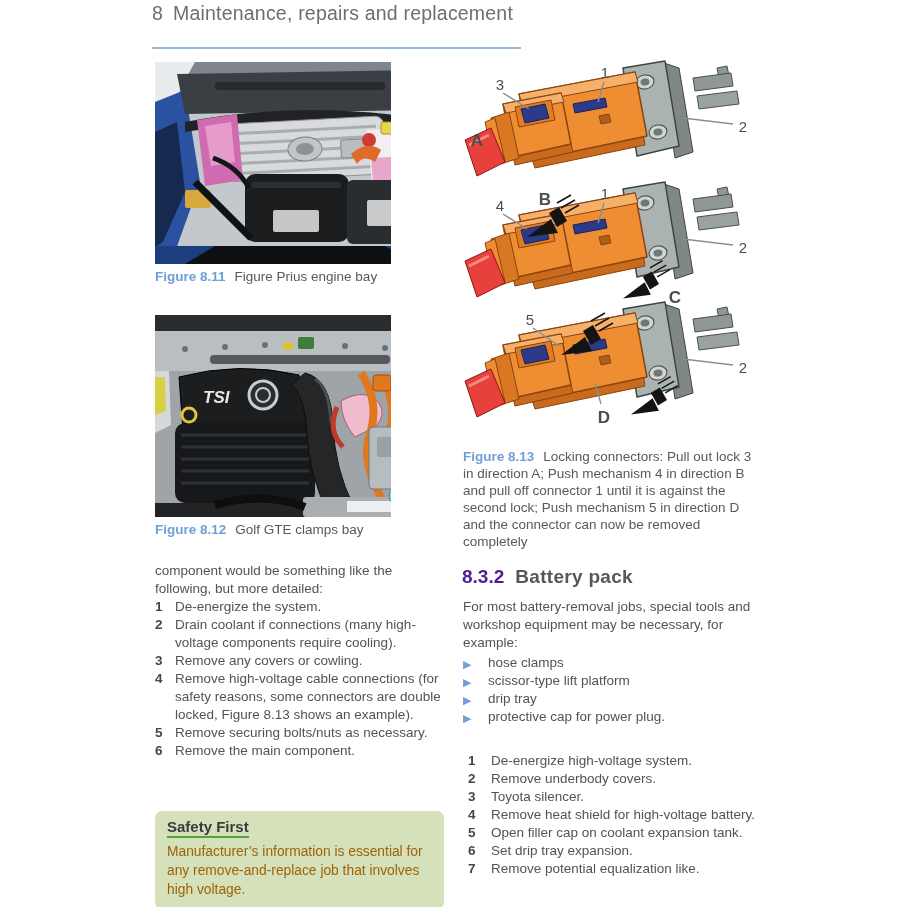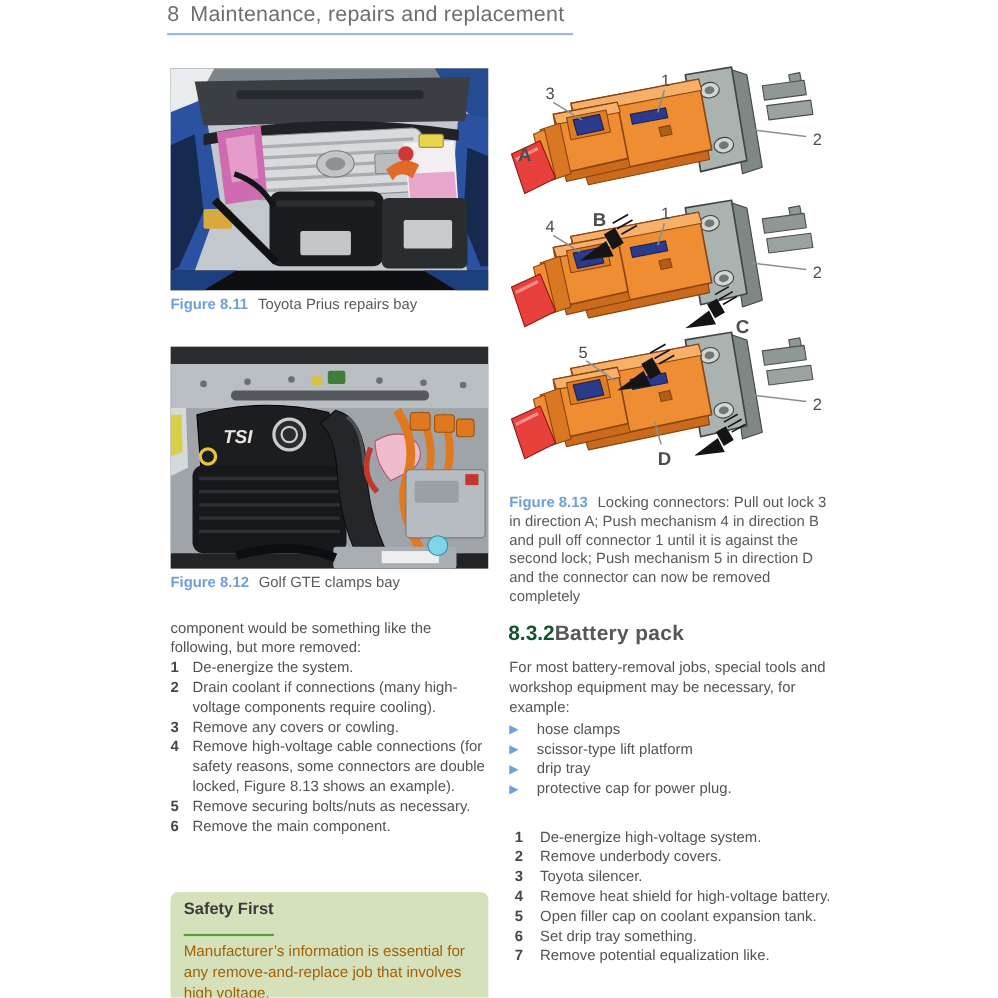--- a/index.html
+++ b/index.html
@@ -4,51 +4,51 @@
 <style>
   html,body{margin:0;padding:0;background:#ffffff;}
   .page{
     position:relative;width:907px;height:907px;background:#ffffff;overflow:hidden;
     font-family:"Liberation Sans","DejaVu Sans",sans-serif;color:#565759;
   }
   
   .chapter-head{
     position:absolute;left:152px;top:2px;font-size:19.5px;color:#6d6e71;
     font-weight:400;letter-spacing:.2px;
-    border-bottom:2px solid #9bbad8;padding:0 8px 5px 0;white-space:nowrap;
+    border-bottom:2px solid #9bbad8;padding:0 8px 22px 0;white-space:nowrap;
   }
   .chapter-head .ch-num{margin-right:10px;}
   
-  .photo{position:absolute;left:155px;width:289px;height:202px;overflow:hidden;background:#9aa0a6;}
+  .photo{position:absolute;left:155px;width:236px;height:202px;overflow:hidden;background:#9aa0a6;}
   .photo1{top:62px;}
   .photo2{top:315px;}
   
   .figcap{position:absolute;left:155px;width:300px;font-size:13.5px;line-height:17px;color:#58595b;}
   .figcap .figlabel{color:#6f9fd8;font-weight:700;margin-right:9px;}
   .cap1{top:268px;}
   .cap2{top:521px;}
   .cap3{left:463px;top:428px;width:296px;margin-top:20px;}
   
   .textcol{font-size:13.5px;line-height:18px;color:#525356;}
   .leftcol{position:absolute;left:155px;top:562px;width:292px;}
   .step{display:flex;}
   .step .num{flex:0 0 20px;font-weight:700;color:#464749;}
   .step .txt{flex:1;}
   
   .safety-box{
     position:absolute;left:155px;top:811px;width:289px;box-sizing:border-box;
     background:#d4e1ba;border-radius:7px;padding:7px 12px 10px 12px;
   }
   .safety-title{display:inline-block;font-size:15px;font-weight:700;color:#3a3b3c;
-    border-bottom:2px solid #55a03c;padding-bottom:14px;margin-bottom:4px;}
+    border-bottom:2px solid #55a03c;padding-bottom:1px;margin-bottom:4px;}
   .safety-body{font-size:13.8px;line-height:19px;color:#a16207;}
   
   .rightcol-intro{position:absolute;left:463px;top:598px;width:294px;}
   .sec-head{position:absolute;left:462px;top:566px;font-size:19px;font-weight:700;white-space:nowrap;}
-  .sec-head .sec-num{color:#14532d;}
+  .sec-head .sec-num{color:#4c1d95;margin-right:11px;}
   .sec-head .sec-title{color:#565759;letter-spacing:.3px;}
   .bullets{position:absolute;left:463px;top:654px;width:294px;}
   .bullet{display:flex;}
   .bullet .tri{flex:0 0 25px;color:#6f9fd8;font-size:11px;line-height:18px;transform:translateY(.5px);}
   .process-head{position:absolute;left:463px;top:729px;width:294px;}
   .rsteps{position:absolute;left:468px;top:752px;width:300px;}
   .rsteps .num{flex:0 0 23px;}
   
   .diagram{position:absolute;left:458px;top:55px;width:298px;height:375px;}
   .diagram text{font-family:"Liberation Sans","DejaVu Sans",sans-serif;}
@@ -102,21 +102,21 @@
       <rect x="212" y="138" width="44" height="26" rx="2" fill="#c8cacc"></rect>
       <rect x="30" y="128" width="26" height="18" rx="2" fill="#d8a93c"></rect>
       <path d="M40,120 q30,30 56,56" stroke="#101112" stroke-width="7" fill="none"></path>
       <path d="M58,96 q24,8 36,30" stroke="#141517" stroke-width="5" fill="none"></path>
       <rect x="0" y="184" width="289" height="18" fill="#0e0f10"></rect>
       <polygon points="0,184 60,184 30,202 0,202" fill="#1d3e7d"></polygon>
       <polygon points="230,184 289,184 289,202 260,202" fill="#1d3e7d"></polygon>
     </svg>
   </div>
   <div class="figcap cap1">
-    <span class="figlabel">Figure 8.11</span><span>Toyota Prius repairs bay</span>
+    <span class="figlabel">Figure 8.11</span><span>Figure Prius engine bay</span>
   </div>
 
   <div class="photo photo2">
     <svg width="289" height="202" viewBox="0 0 289 202">
       <rect width="289" height="202" fill="#9fa4a8"></rect>
       <rect x="0" y="0" width="289" height="16" fill="#2a2c2e"></rect>
       <rect x="0" y="16" width="289" height="40" fill="#b9bec2"></rect>
       <g fill="#6a6f73">
         <circle cx="30" cy="34" r="3"></circle>
           <circle cx="70" cy="32" r="3"></circle>
@@ -256,21 +256,21 @@
         <text x="278" y="72" font-size="15" fill="#4d4d4f" text-anchor="middle">2</text>
         <text x="139" y="122" font-size="17" font-weight="bold" fill="#4d4d4f" text-anchor="middle">D</text>
       </g>
     </svg>
   </div>
   <div class="figcap cap3">
     <span class="figlabel">Figure 8.13</span><span>Locking connectors: Pull out lock 3 in direction A; Push mechanism 4 in direction B and pull off connector 1 until it is against the second lock; Push mechanism 5 in direction D and the connector can now be removed completely</span>
   </div>
 
   <div class="leftcol textcol">
-    <div>component would be something like the following, but more removed:</div>
+    <div>component would be something like the following, but more detailed:</div>
     <div class="step">
       <span class="num">1</span>
       <span class="txt">De-energize the system.</span>
     </div>
     <div class="step">
       <span class="num">2</span>
       <span class="txt">Drain coolant if connections (many high-voltage components require cooling).</span>
     </div>
     <div class="step">
       <span class="num">3</span>
@@ -337,21 +337,21 @@
     <div class="step">
       <span class="num">4</span>
       <span class="txt">Remove heat shield for high-voltage battery.</span>
     </div>
     <div class="step">
       <span class="num">5</span>
       <span class="txt">Open filler cap on coolant expansion tank.</span>
     </div>
     <div class="step">
       <span class="num">6</span>
-      <span class="txt">Set drip tray something.</span>
+      <span class="txt">Set drip tray expansion.</span>
     </div>
     <div class="step">
       <span class="num">7</span>
       <span class="txt">Remove potential equalization like.</span>
     </div>
   </div>
 
 </div>
 
 </body></html>

